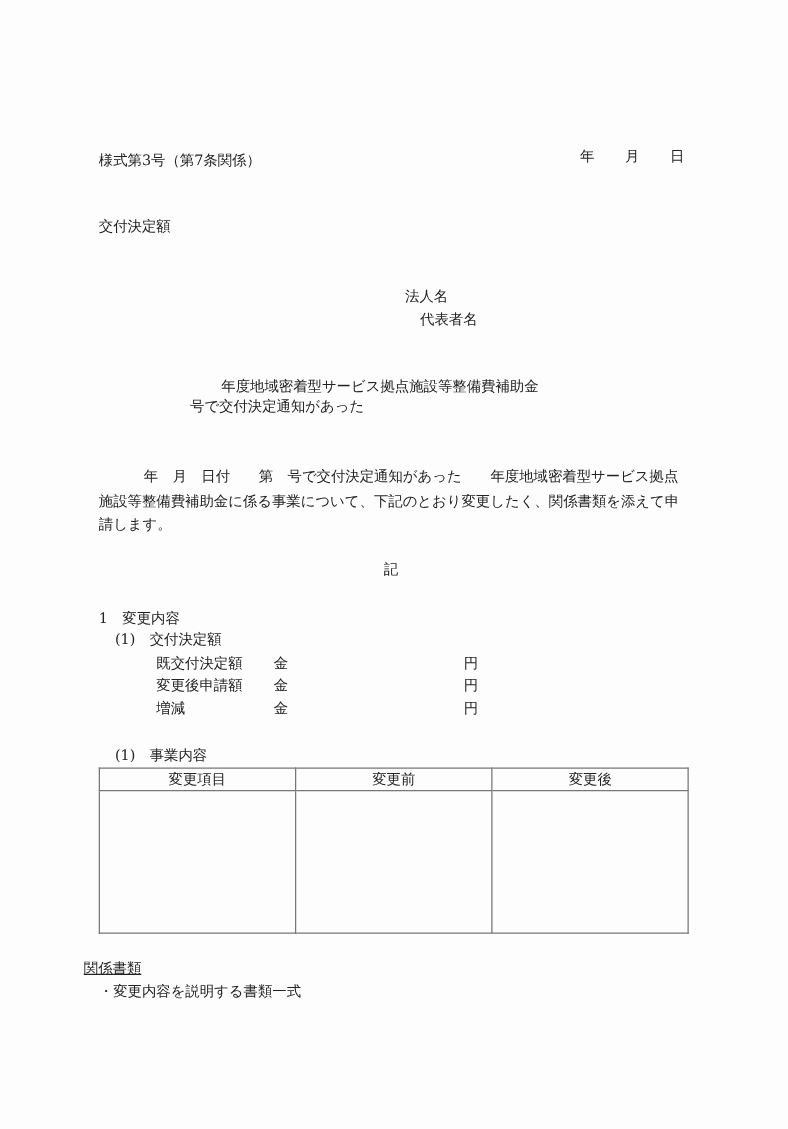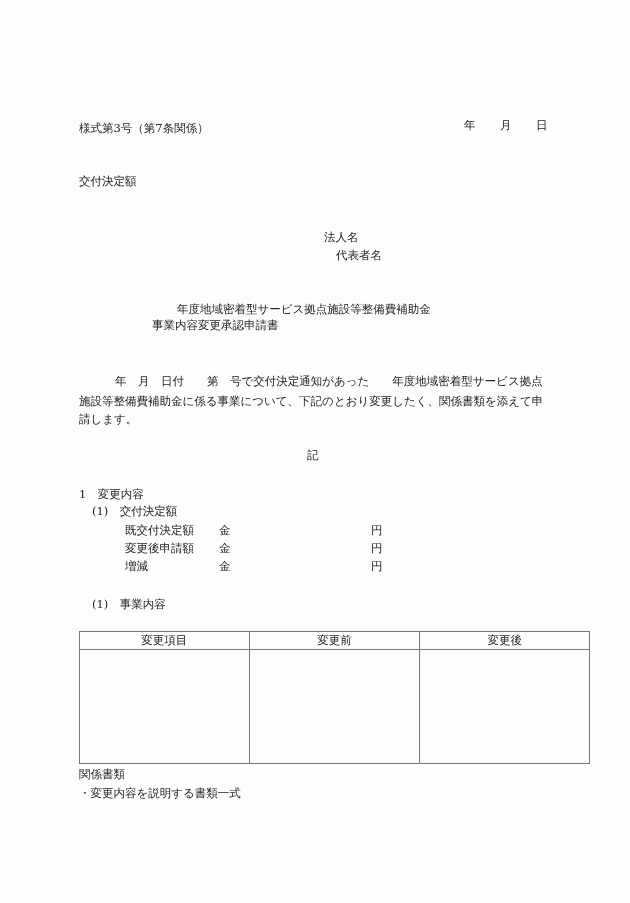--- a/index.html
+++ b/index.html
@@ -1,19 +1,19 @@
 <!DOCTYPE html>
 <html><head>
 <meta charset="utf-8">
 <style>
   html, body { margin:0; padding:0; background:#fdfdfd; }
   body { width:630px; height:903px; position:relative; overflow:hidden;
          font-family:"DejaVu Serif","Liberation Serif",serif; color:#222; font-size:11.5px; }
   .abs { position:absolute; white-space:pre; line-height:1; }
-  table.chg { position:absolute; left:79px; top:631px; width:511px; border-collapse:collapse; }
+  table.chg { position:absolute; left:79px; top:614px; width:472px; border-collapse:collapse; }
   table.chg th, table.chg td { border:1px solid #777; padding:0; }
   table.chg th { height:17px; font-weight:normal; text-align:center; font-size:11.5px; }
   table.chg td { height:113px; }
 </style>
 </head>
 <body>
 
 <div class="abs" style="left:79px;top:82px;margin-top:41px;">様式第3号（第7条関係）</div>
 
 <div>
@@ -21,21 +21,21 @@
   <div class="abs" style="left:500px;top:120px;">月</div>
   <div class="abs" style="left:536px;top:120px;">日</div>
 </div>
 
 <div class="abs" style="left:79px;top:176px;">交付決定額</div>
 
 <div class="abs" style="left:324px;top:232px;">法人名</div>
 <div class="abs" style="left:336px;top:250px;">代表者名</div>
 
 <div class="abs" style="left:177px;top:304px;">年度地域密着型サービス拠点施設等整備費補助金</div>
-<div class="abs" style="left:152px;top:320px;">事業内容変更承認申請書</div>
+<div class="abs" style="left:152px;top:320px;">号で交付決定通知があった</div>
 
 <div>
   <div class="abs" style="left:115px;top:376px;">年　月　日付　　第　号で交付決定通知があった　　年度地域密着型サービス拠点</div>
   <div class="abs" style="left:79px;top:396px;">施設等整備費補助金に係る事業について、下記のとおり変更したく、関係書類を添えて申</div>
   <div class="abs" style="left:79px;top:414px;">請します。</div>
 </div>
 
 <div class="abs" style="left:307px;top:450px;">記</div>
 
 <div class="abs" style="left:79px;top:489px;text-align:center;">1　変更内容</div>
@@ -74,14 +74,14 @@
   </thead>
   <tbody>
     <tr>
       <td></td>
       <td></td>
       <td></td>
     </tr>
   </tbody>
 </table>
 
-<div class="abs" style="left:79px;top:769px;">関係書類</div>
+<div class="abs" style="left:67px;top:769px;text-decoration:underline;">関係書類</div>
 <div class="abs" style="left:79px;top:788px;text-align:center;">・変更内容を説明する書類一式</div>
 
 </body></html>

